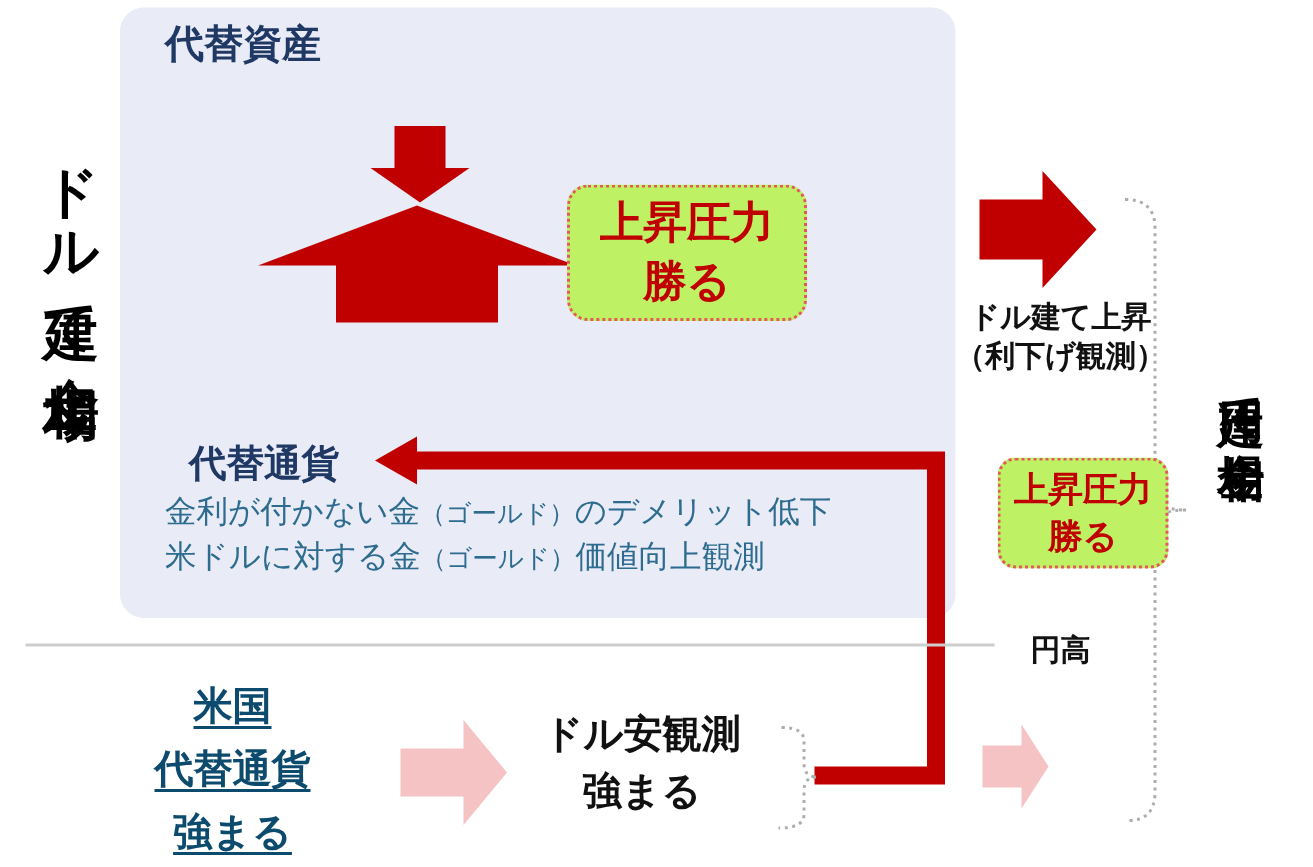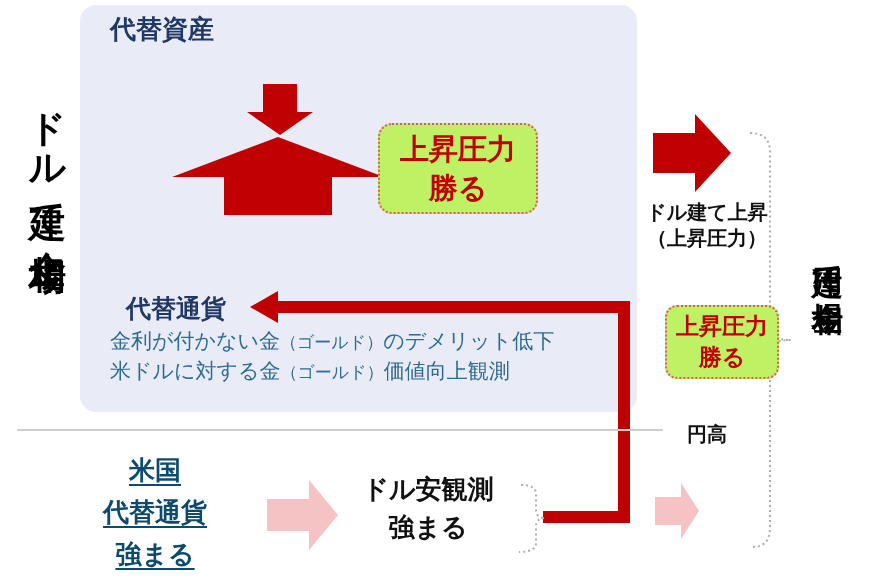--- a/index.html
+++ b/index.html
@@ -92,21 +92,21 @@
     <div>上昇圧力</div>
     <div>勝る</div>
   </div>
   <div class="badge badge-right">
     <div>上昇圧力</div>
     <div>勝る</div>
   </div>
 
   <div class="txt caption cap-dollar-rise">
     <div>ドル建て上昇</div>
-    <div>（上昇圧力）</div>
+    <div>（利下げ観測）</div>
   </div>
   <div class="txt caption cap-yen-high">
     <div>円高</div>
   </div>
 
   <div class="txt us-rate">
     <div>米国</div>
     <div>代替通貨</div>
     <div>強まる</div>
   </div>

